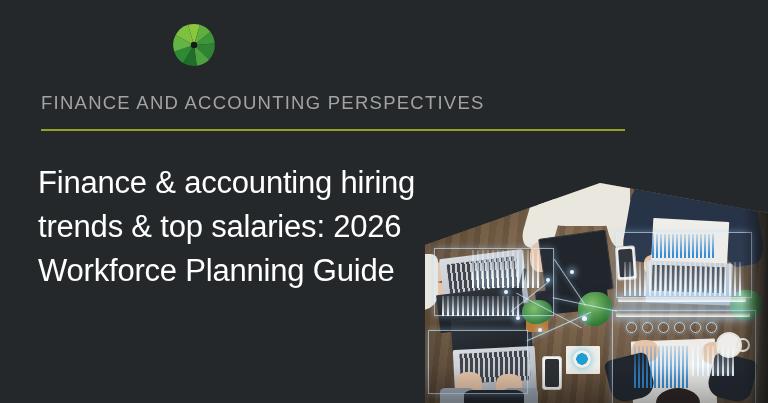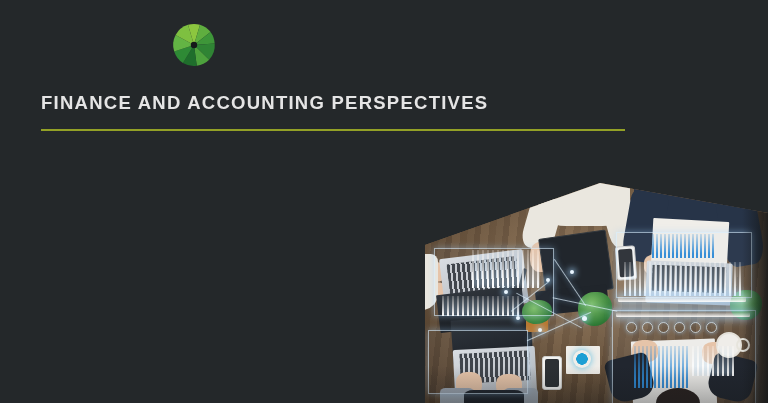--- a/index.html
+++ b/index.html
@@ -41,23 +41,23 @@
     color: #f4f4f2;
     white-space: nowrap;
   }
 
   
   #eyebrow {
     position: absolute;
     left: 41px;
     top: 92px;
     font-size: 18.5px;
-    font-weight: bold;
+    font-weight: normal;
     letter-spacing: 1.25px;
-    color: #e5e5e5;
+    color: #a3a3a3;
     white-space: nowrap;
   }
   #eyebrow-rule {
     position: absolute;
     left: 41px;
     top: 129px;
     width: 584px;
     height: 2px;
     background: #93a126;
   }
@@ -345,14 +345,15 @@
           </g>
           <circle cx="0" cy="0" r="7" fill="#16181a"></circle>
         </g>
       </svg>
     </div>
   </div>
 
   <div id="eyebrow">FINANCE AND ACCOUNTING PERSPECTIVES</div>
   <div id="eyebrow-rule" style="background: rgb(147, 161, 38);"></div>
 
+  <h1 id="headline">Finance &amp; accounting hiring trends &amp; top salaries: 2026 Workforce Planning Guide</h1>
 
 </div>
 
 </body></html>

